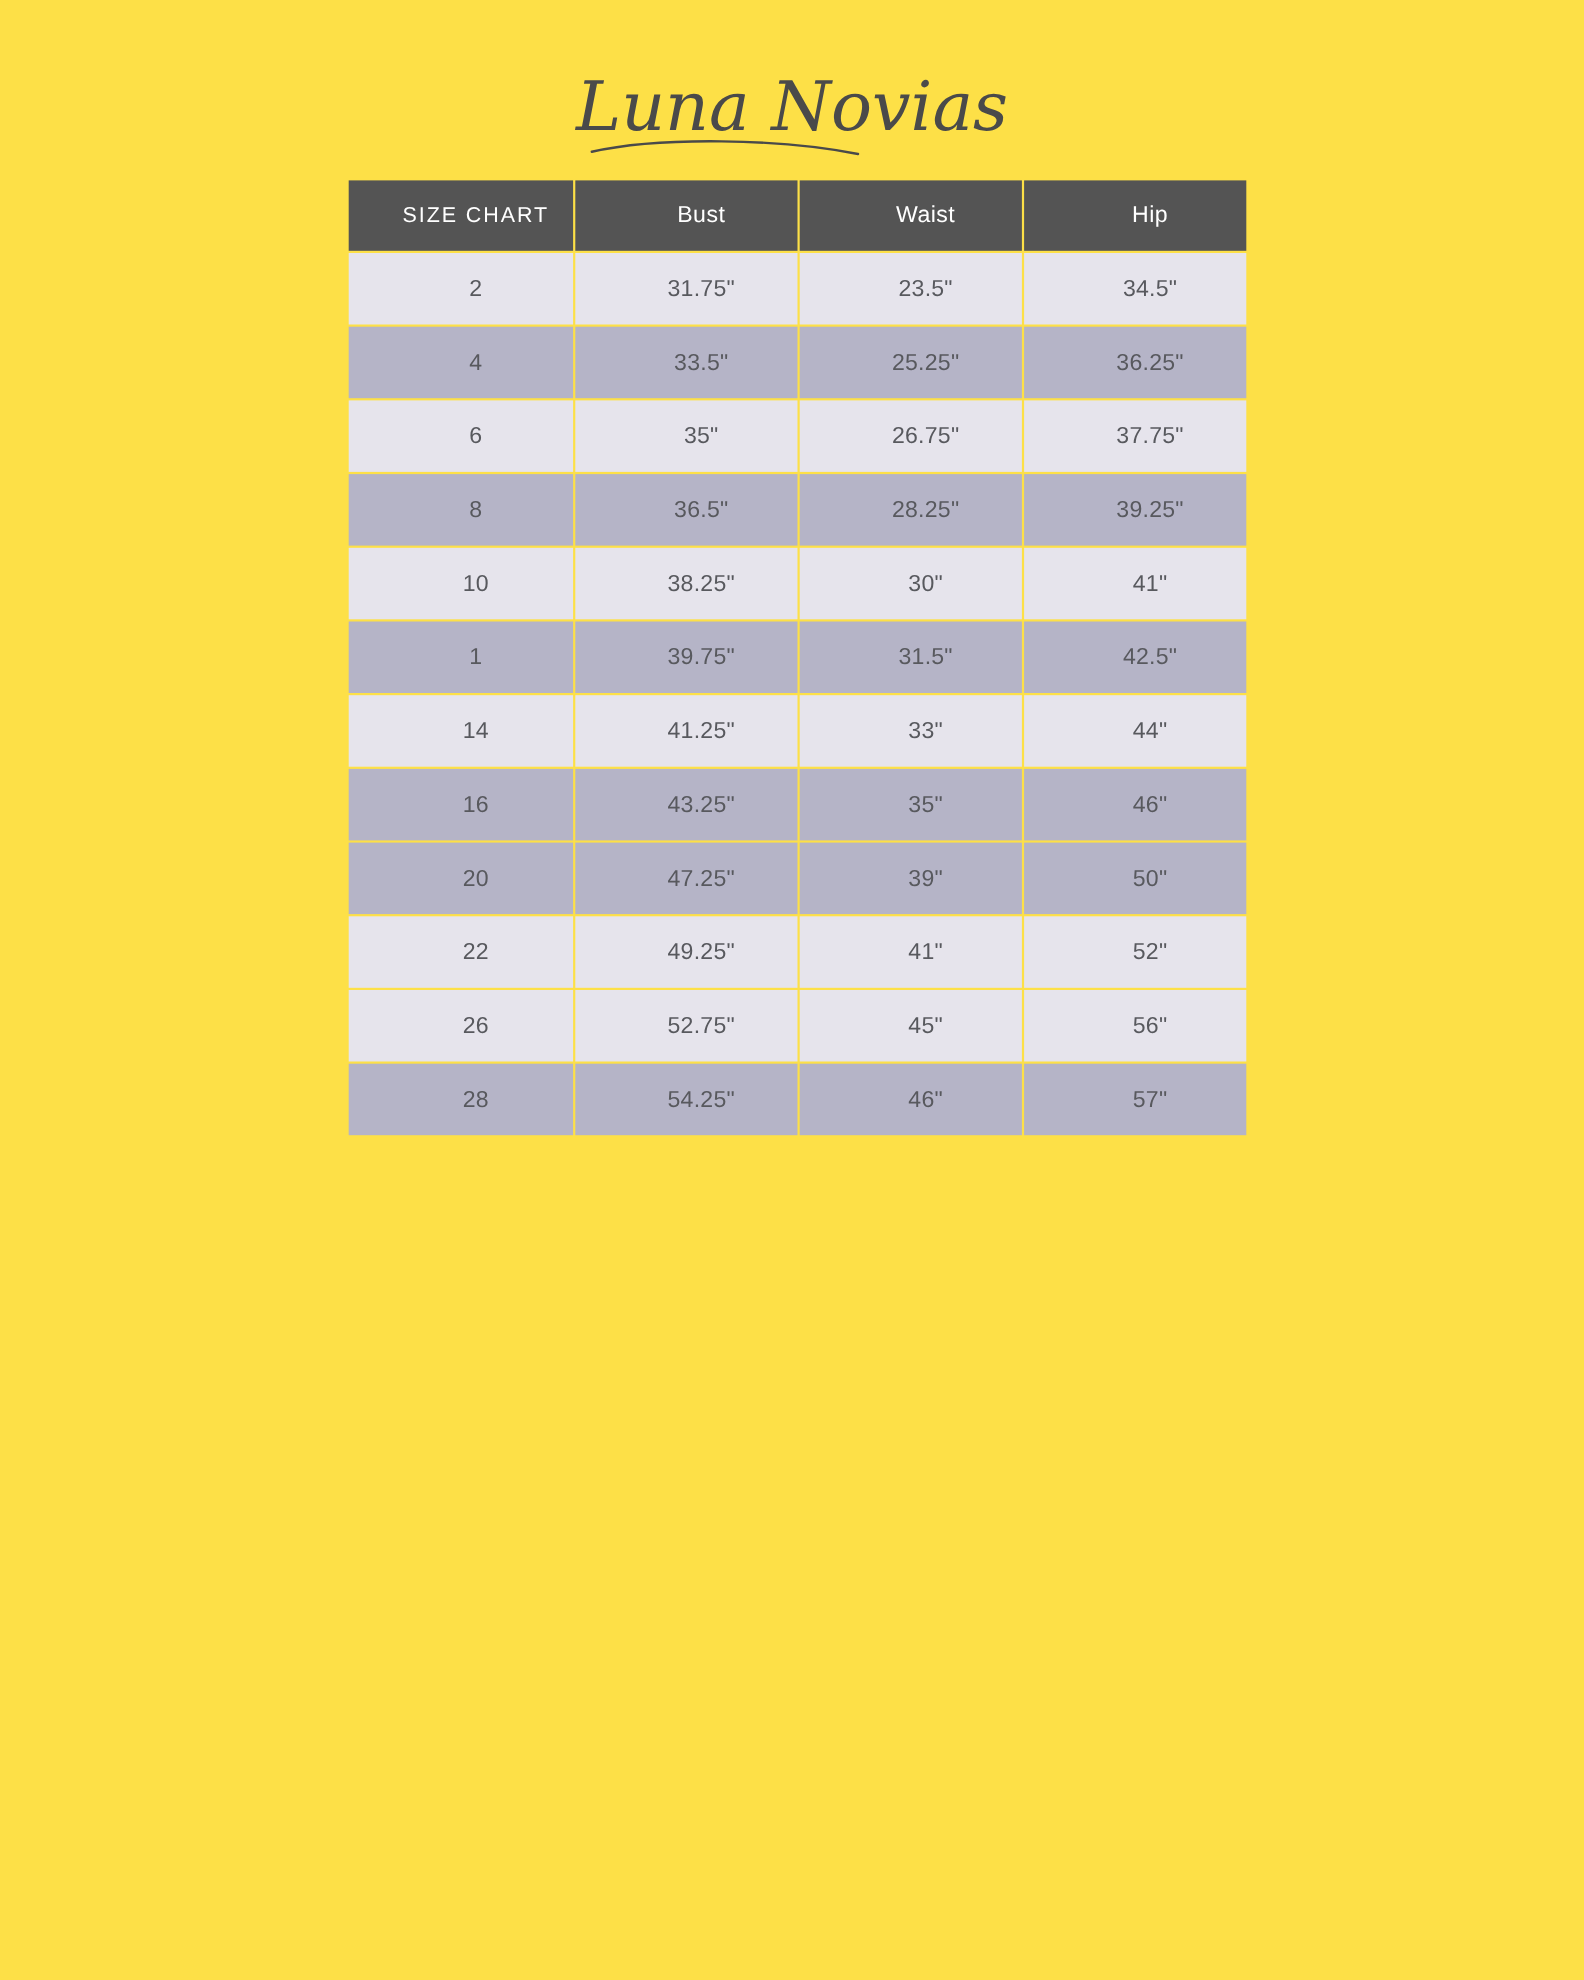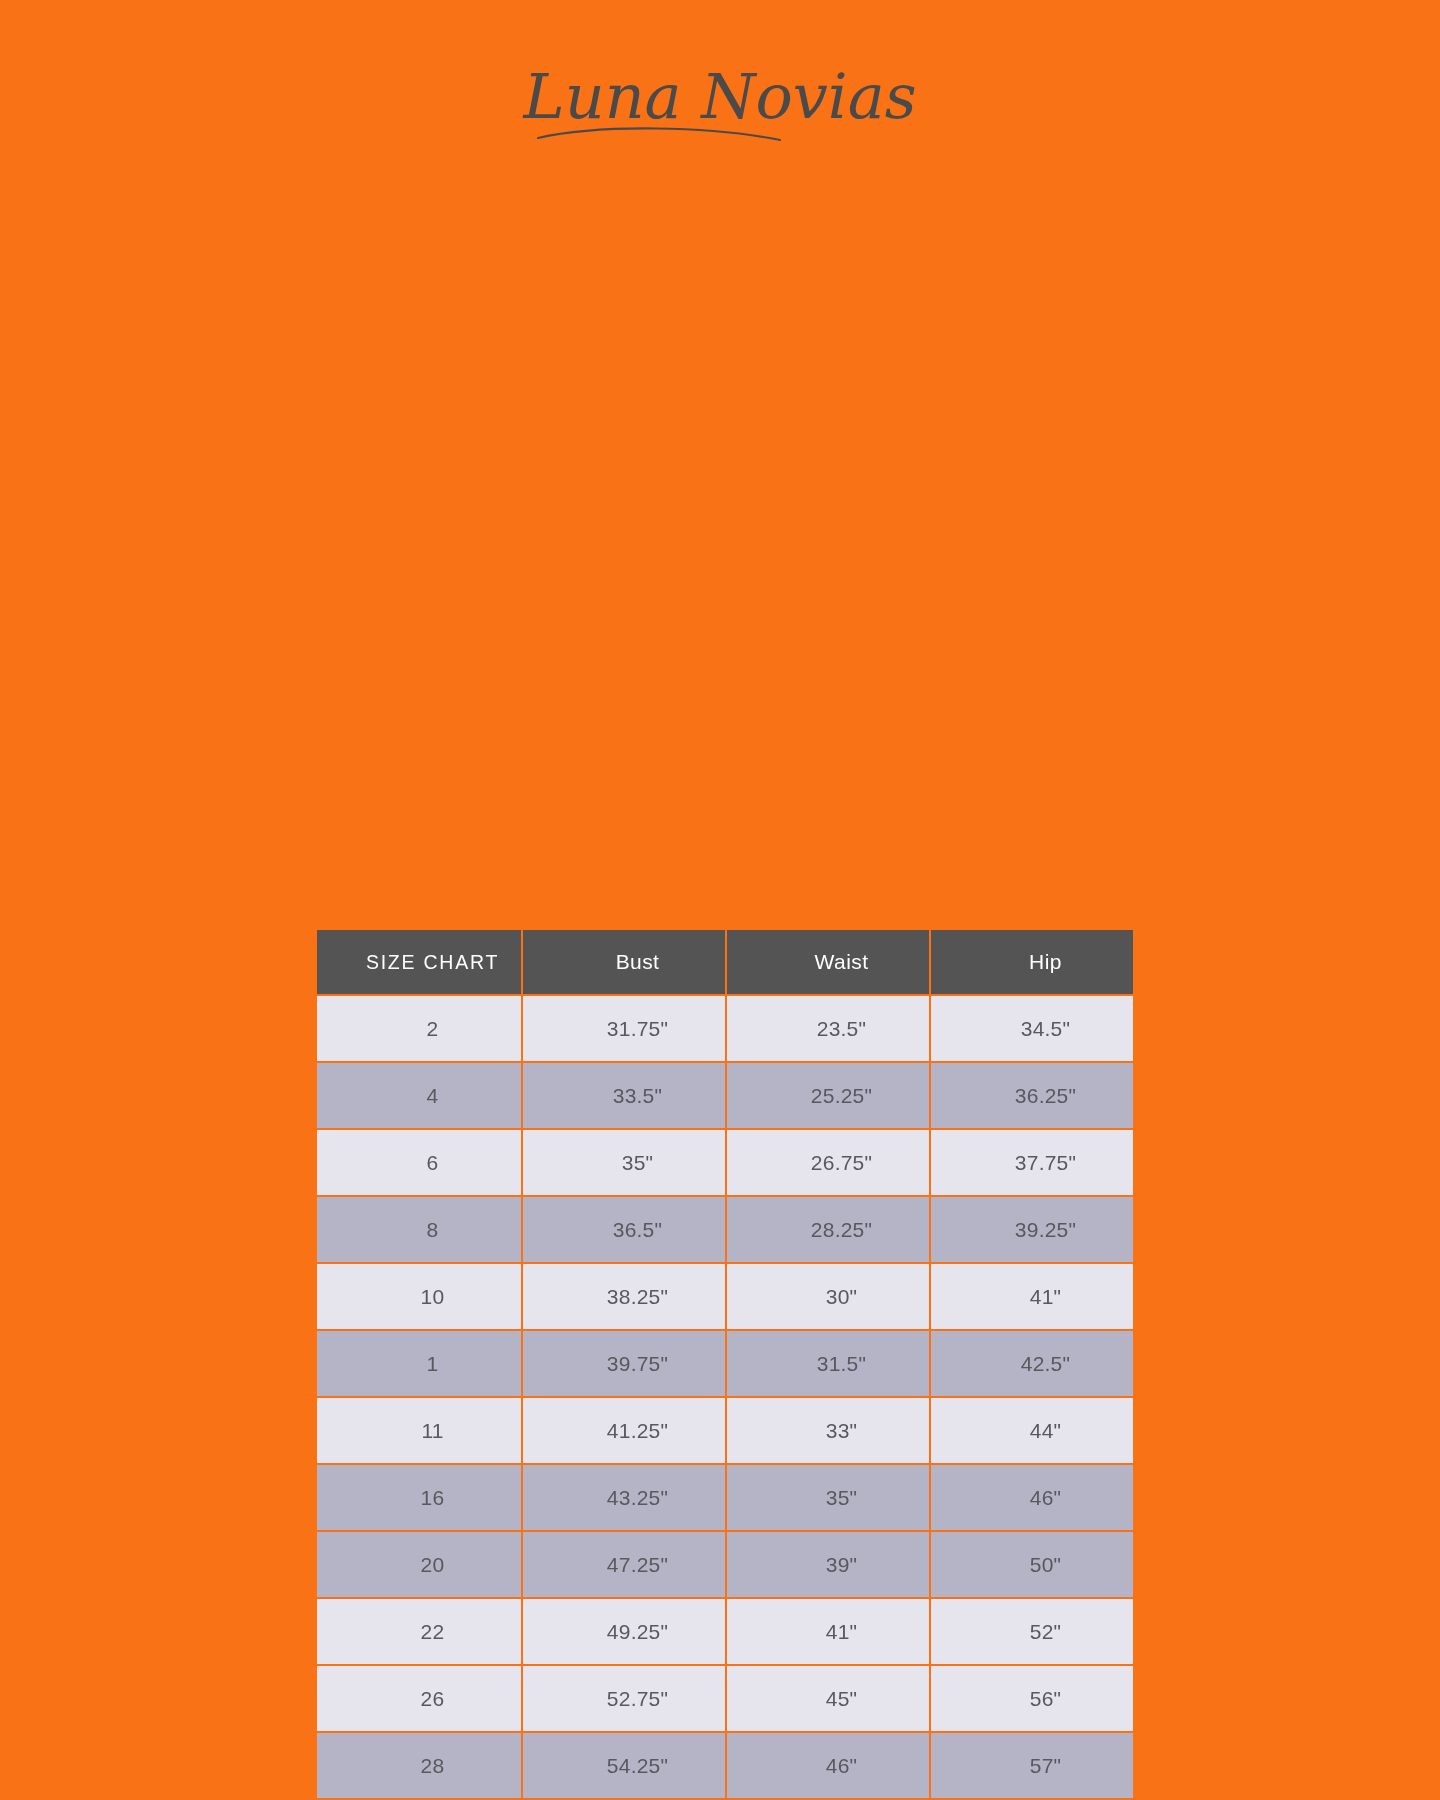--- a/index.html
+++ b/index.html
@@ -10,25 +10,24 @@
     height: 1800px;
     background: #ffffff;
     font-family: "Liberation Sans", sans-serif;
     overflow: hidden;
   }
 
   .page {
     position: relative;
     width: 1440px;
     height: 1800px;
-    background: #f97316;
+    background: #fde047;
     display: flex;
     flex-direction: column;
     align-items: center;
-    justify-content: space-between;
   }
 
   
   .brand-title {
     margin-top: 52px;
     height: 96px;
     width: 100%;
     display: flex;
     align-items: center;
     justify-content: center;
@@ -181,21 +180,21 @@
             <td>30"</td>
             <td>41"</td>
           </tr>
           <tr class="row-dark">
             <td>1</td>
             <td>39.75"</td>
             <td>31.5"</td>
             <td>42.5"</td>
           </tr>
           <tr class="row-light">
-            <td>11</td>
+            <td>14</td>
             <td>41.25"</td>
             <td>33"</td>
             <td>44"</td>
           </tr>
           <tr class="row-dark">
             <td>16</td>
             <td>43.25"</td>
             <td>35"</td>
             <td>46"</td>
           </tr>

